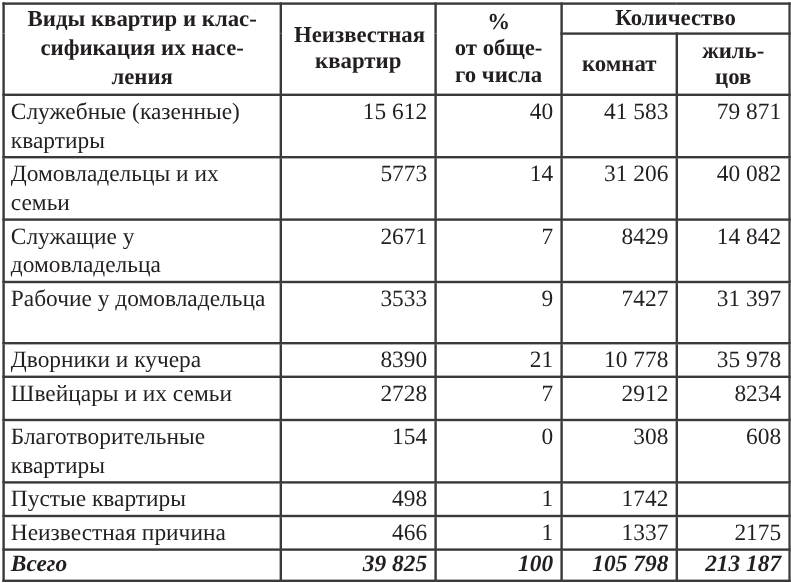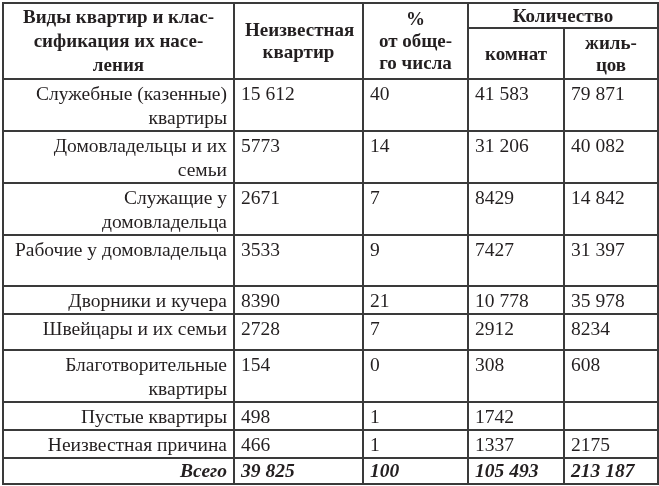--- a/index.html
+++ b/index.html
@@ -4,22 +4,22 @@
 <style>
   html, body { margin:0; padding:0; background:#ffffff; }
   body { width:659px; height:486px; overflow:hidden; position:relative;
          font-family:"Liberation Serif","DejaVu Serif",serif; color:#231f20; }
   table { position:absolute; left:2px; top:2px; border-collapse:collapse;
           table-layout:fixed; width:655px; }
   td, th { border:2px solid #3a3a3a; padding:0 6px; vertical-align:top; }
   th { font-weight:bold; text-align:center; vertical-align:middle;
        font-size:19px; line-height:22px; }
   td { font-size:19.5px; line-height:24px; }
-  td.num { text-align:left; padding-top:2px; }
-  td.label { text-align:right; padding-top:2px; padding-left:5px;margin-top:24px; }
+  td.num { text-align:right; padding-top:2px; }
+  td.label { text-align:left; padding-top:2px; padding-left:5px;margin-top:24px; }
   tr.total td { font-weight:bold; padding-top:0;font-style:italic; }
   .h1 { height:25px; }
   .h2 { height:51px; }
 </style>
 </head>
 <body>
 
 <table>
   <colgroup>
     <col style="width:231px">
@@ -106,17 +106,17 @@
       <td class="label">Неизвестная причина</td>
       <td class="num">466</td>
       <td class="num">1</td>
       <td class="num">1337</td>
       <td class="num">2175</td>
     </tr>
     <tr class="total" style="height:25px">
       <td class="label">Всего</td>
       <td class="num">39 825</td>
       <td class="num">100</td>
-      <td class="num">105 493</td>
+      <td class="num">105 798</td>
       <td class="num">213 187</td>
     </tr>
   </tbody>
 </table>
 
 </body></html>

